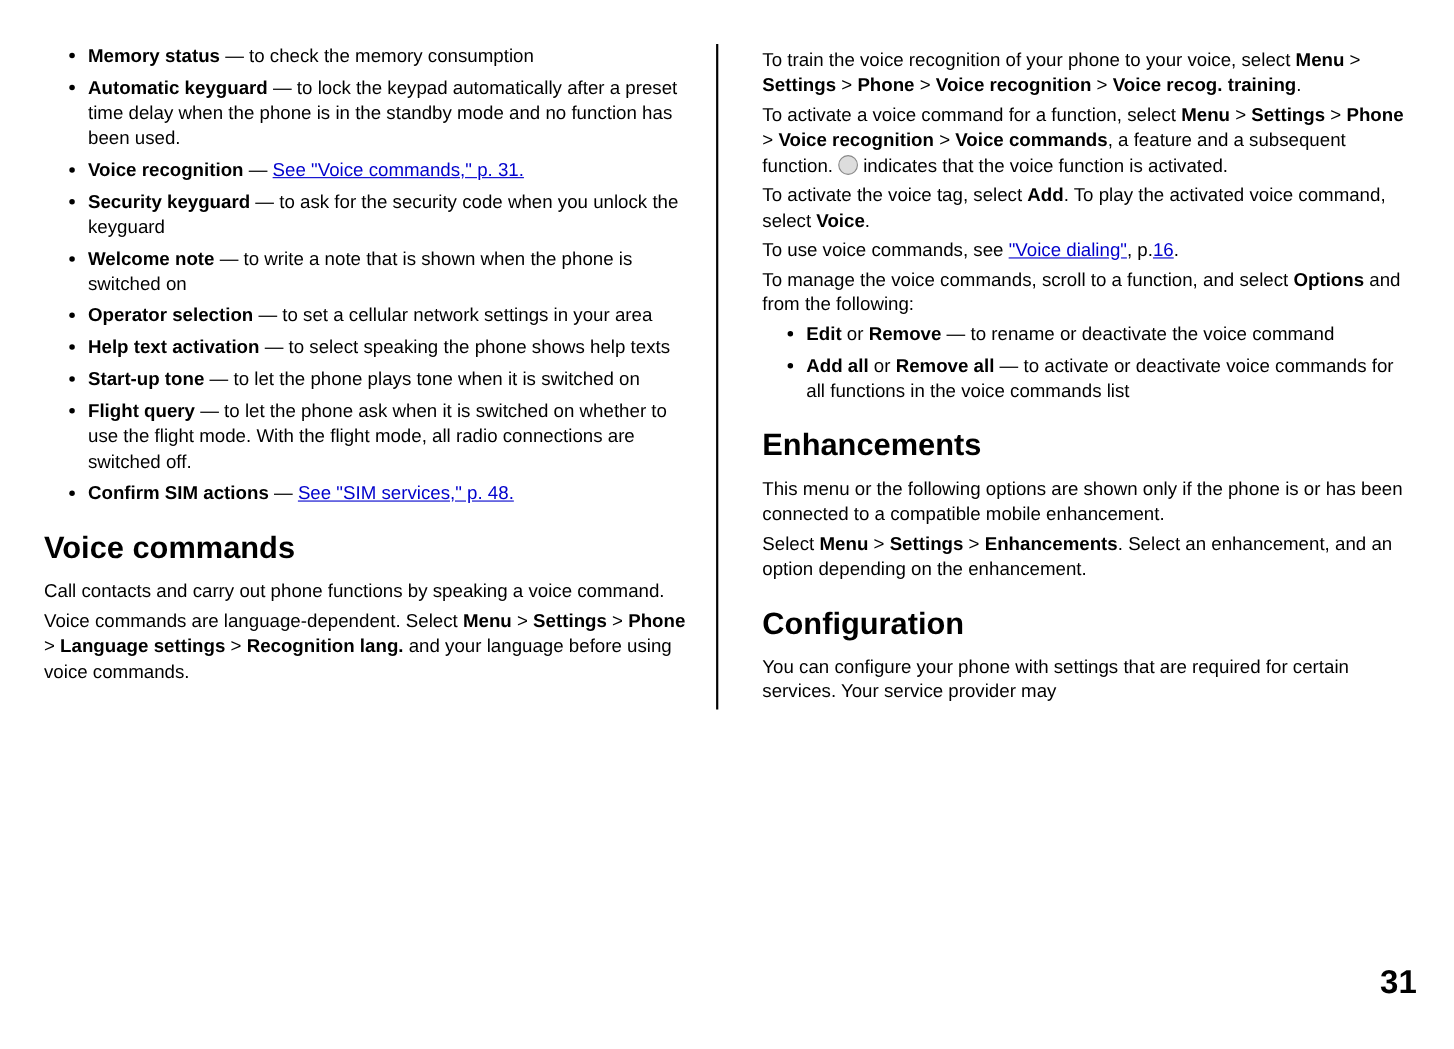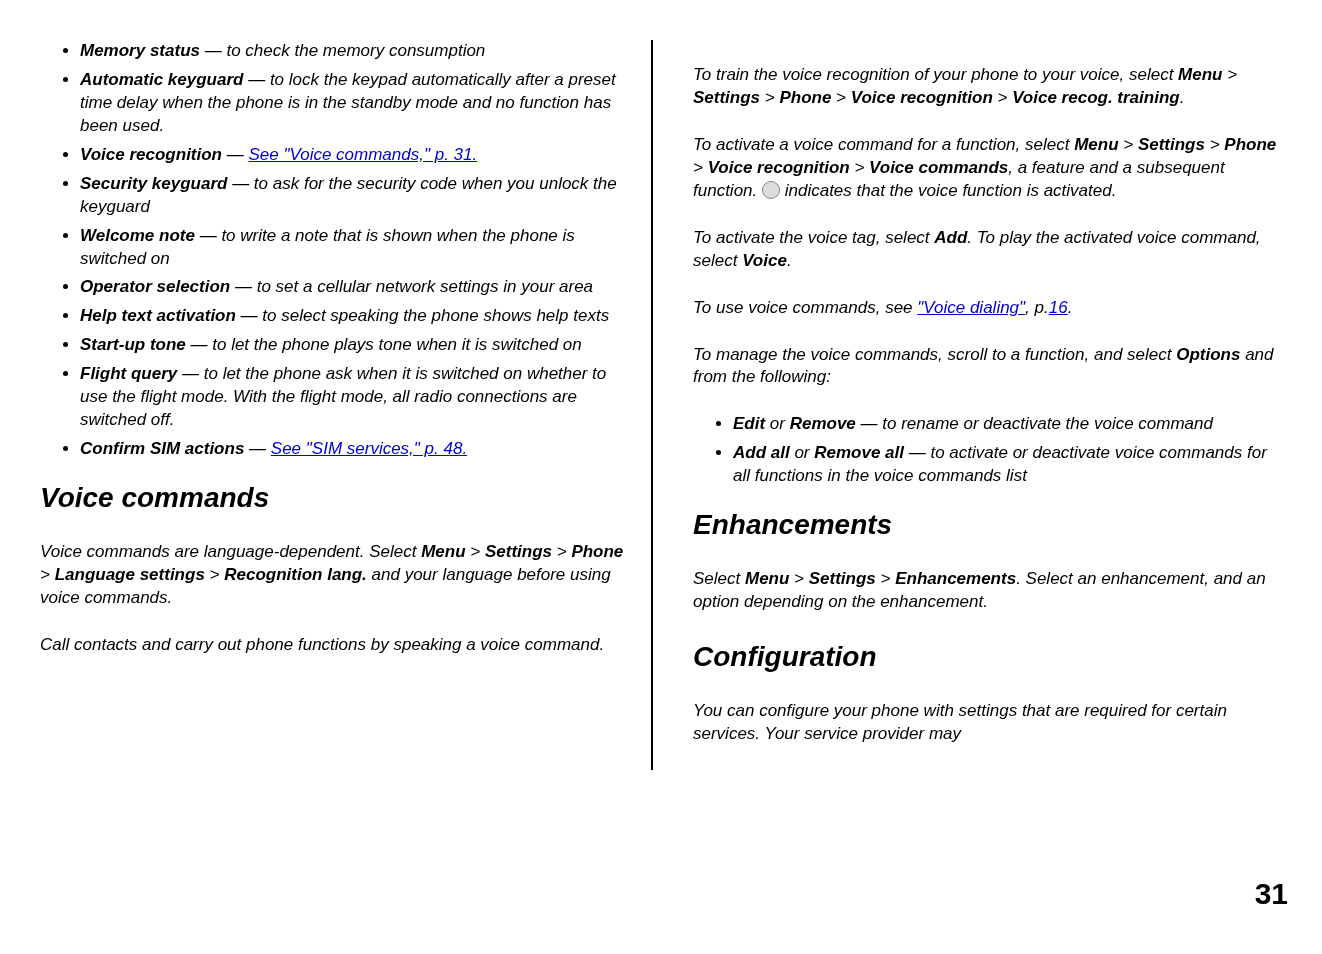--- a/index.html
+++ b/index.html
@@ -14,21 +14,20 @@
   .page {
     width: 1322px;
     height: 954px;
     padding: 40px 40px 20px 40px;
     box-sizing: border-box;
     position: relative;
   }
   .columns {
     display: flex;
     gap: 40px;
-    font-style: italic;
   }
   .col {
     flex: 1;
   }
   .left {
     border-right: 2px solid #000;
     padding-right: 22px;
   }
   .right {
     padding-left: 0px;
@@ -40,21 +39,21 @@
   }
   ul.bulleted li {
     margin-bottom: 6px;
   }
   h2 {
     font-size: 28px;
     font-weight: bold;
     margin: 18px 0 10px 0;
   }
   p {
-    margin: 24px 0;
+    margin: 4px 0;
   }
   .bold { font-weight: bold; }
   a.link {
     color: #0000cc;
     text-decoration: underline;
   }
   .icon-circle {
     display: inline-block;
     width: 16px;
     height: 16px;
@@ -87,30 +86,30 @@
         <li><span class="bold">Security keyguard</span><span> — to ask for the security code when you unlock the keyguard</span></li>
         <li><span class="bold">Welcome note</span><span> — to write a note that is shown when the phone is switched on</span></li>
         <li><span class="bold">Operator selection</span><span> —  to set a cellular network settings in your area</span></li>
         <li><span class="bold">Help text activation</span><span> — to select speaking the phone shows help texts</span></li>
         <li><span class="bold">Start-up tone</span><span> — to let the phone plays tone when it is switched on</span></li>
         <li><span class="bold">Flight query</span><span> — to let the phone ask when it is switched on whether to use the flight mode. With the flight mode, all radio connections are switched off.</span></li>
         <li><span class="bold">Confirm SIM actions</span><span> —  </span><a href="#" class="link">See "SIM services," p. 48.</a></li>
       </ul>
 
       <h2>Voice commands</h2>
+      <p>Call contacts and carry out phone functions by speaking a voice command.</p>
       <p>
         <span>Voice commands are language-dependent. Select </span>
         <span class="bold">Menu</span><span> &gt; </span>
         <span class="bold">Settings</span><span> &gt; </span>
         <span class="bold">Phone</span><span> &gt; </span>
         <span class="bold">Language settings</span><span> &gt; </span>
         <span class="bold">Recognition lang.</span>
         <span> and your language before using voice commands.</span>
       </p>
-      <p>Call contacts and carry out phone functions by speaking a voice command.</p>
     </div>
 
     <div class="col right">
       <p>
         <span>To train the voice recognition of your phone to your voice, select </span>
         <span class="bold">Menu</span><span> &gt; </span>
         <span class="bold">Settings</span><span> &gt; </span>
         <span class="bold">Phone</span><span> &gt; </span>
         <span class="bold">Voice recognition</span><span> &gt; </span>
         <span class="bold">Voice recog. training</span>.
@@ -136,20 +135,21 @@
       <p>
         <span>To manage the voice commands, scroll to a function, and select </span><span class="bold">Options</span><span> and from the following:</span>
       </p>
 
       <ul class="bulleted">
         <li><span class="bold">Edit</span><span> or </span><span class="bold">Remove</span><span> — to rename or deactivate the voice command</span></li>
         <li><span class="bold">Add all</span><span> or </span><span class="bold">Remove all</span><span> — to activate or deactivate voice commands for all functions in the voice commands list</span></li>
       </ul>
 
       <h2>Enhancements</h2>
+      <p>This menu or the following options are shown only if the phone is or has been connected to a compatible mobile enhancement.</p>
       <p>
         <span>Select </span>
         <span class="bold">Menu</span><span> &gt; </span>
         <span class="bold">Settings</span><span> &gt; </span>
         <span class="bold">Enhancements</span><span>. Select an enhancement, and an option depending on the enhancement.</span>
       </p>
 
       <h2>Configuration</h2>
       <p>You can configure your phone with settings that are required for certain services. Your service provider may</p>
     </div>

